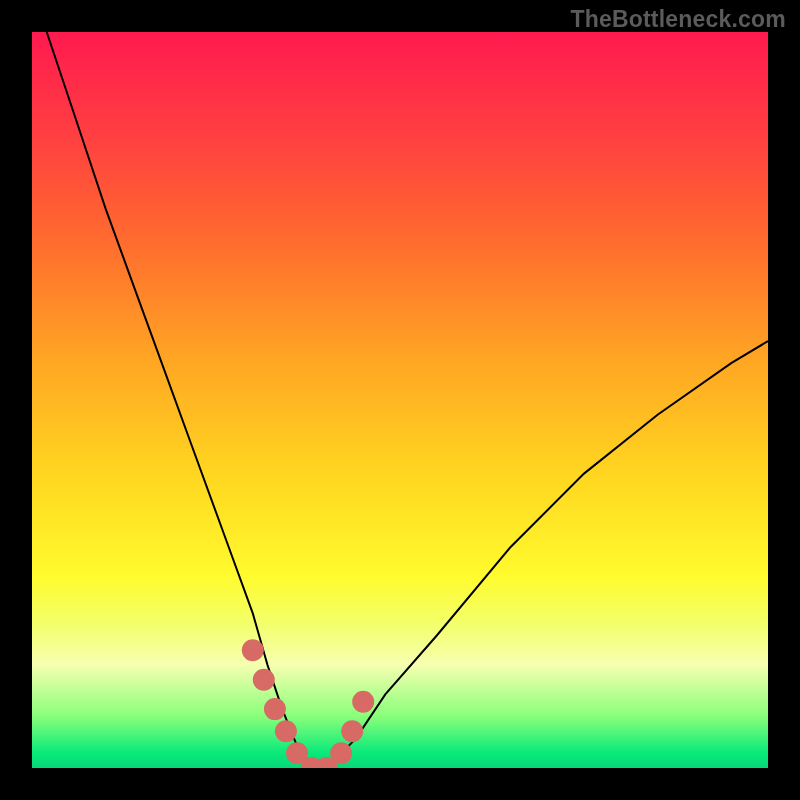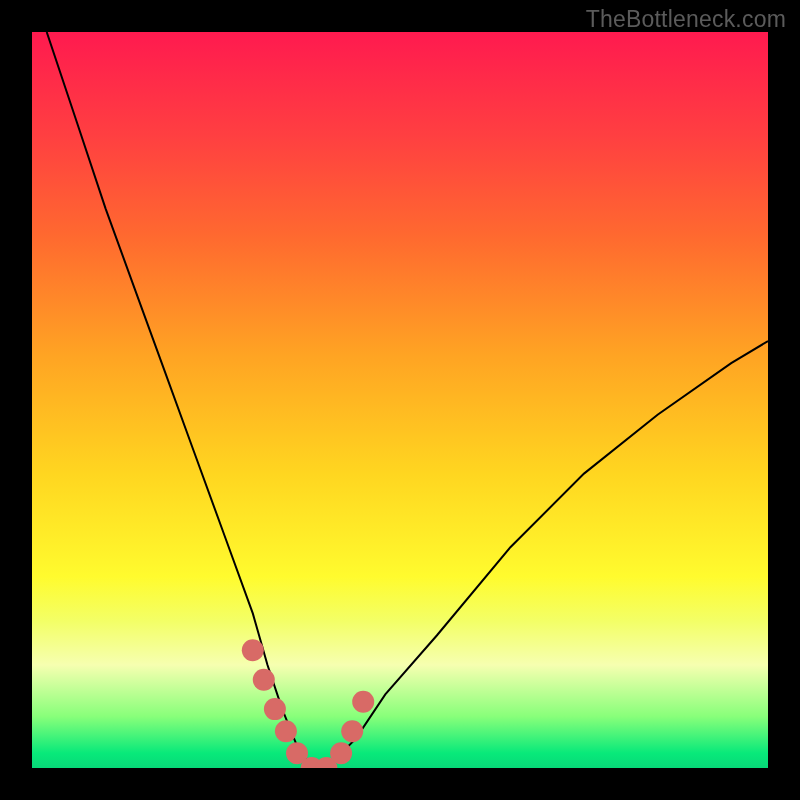--- a/index.html
+++ b/index.html
@@ -37,21 +37,21 @@
       #08e97a 98%,
       #07d878 100%
     );
   }
   .attribution {
     position: absolute;
     top: 6px;
     right: 14px;
     color: #5b5b5b;
     font-size: 23px;
-    font-weight: 400;
+    font-weight: 700;
     letter-spacing: 0.2px;
     user-select: none;
   }
   svg.curve {
     position: absolute;
     left: 0;
     top: 0;
     width: 736px;
     height: 736px;
   }

